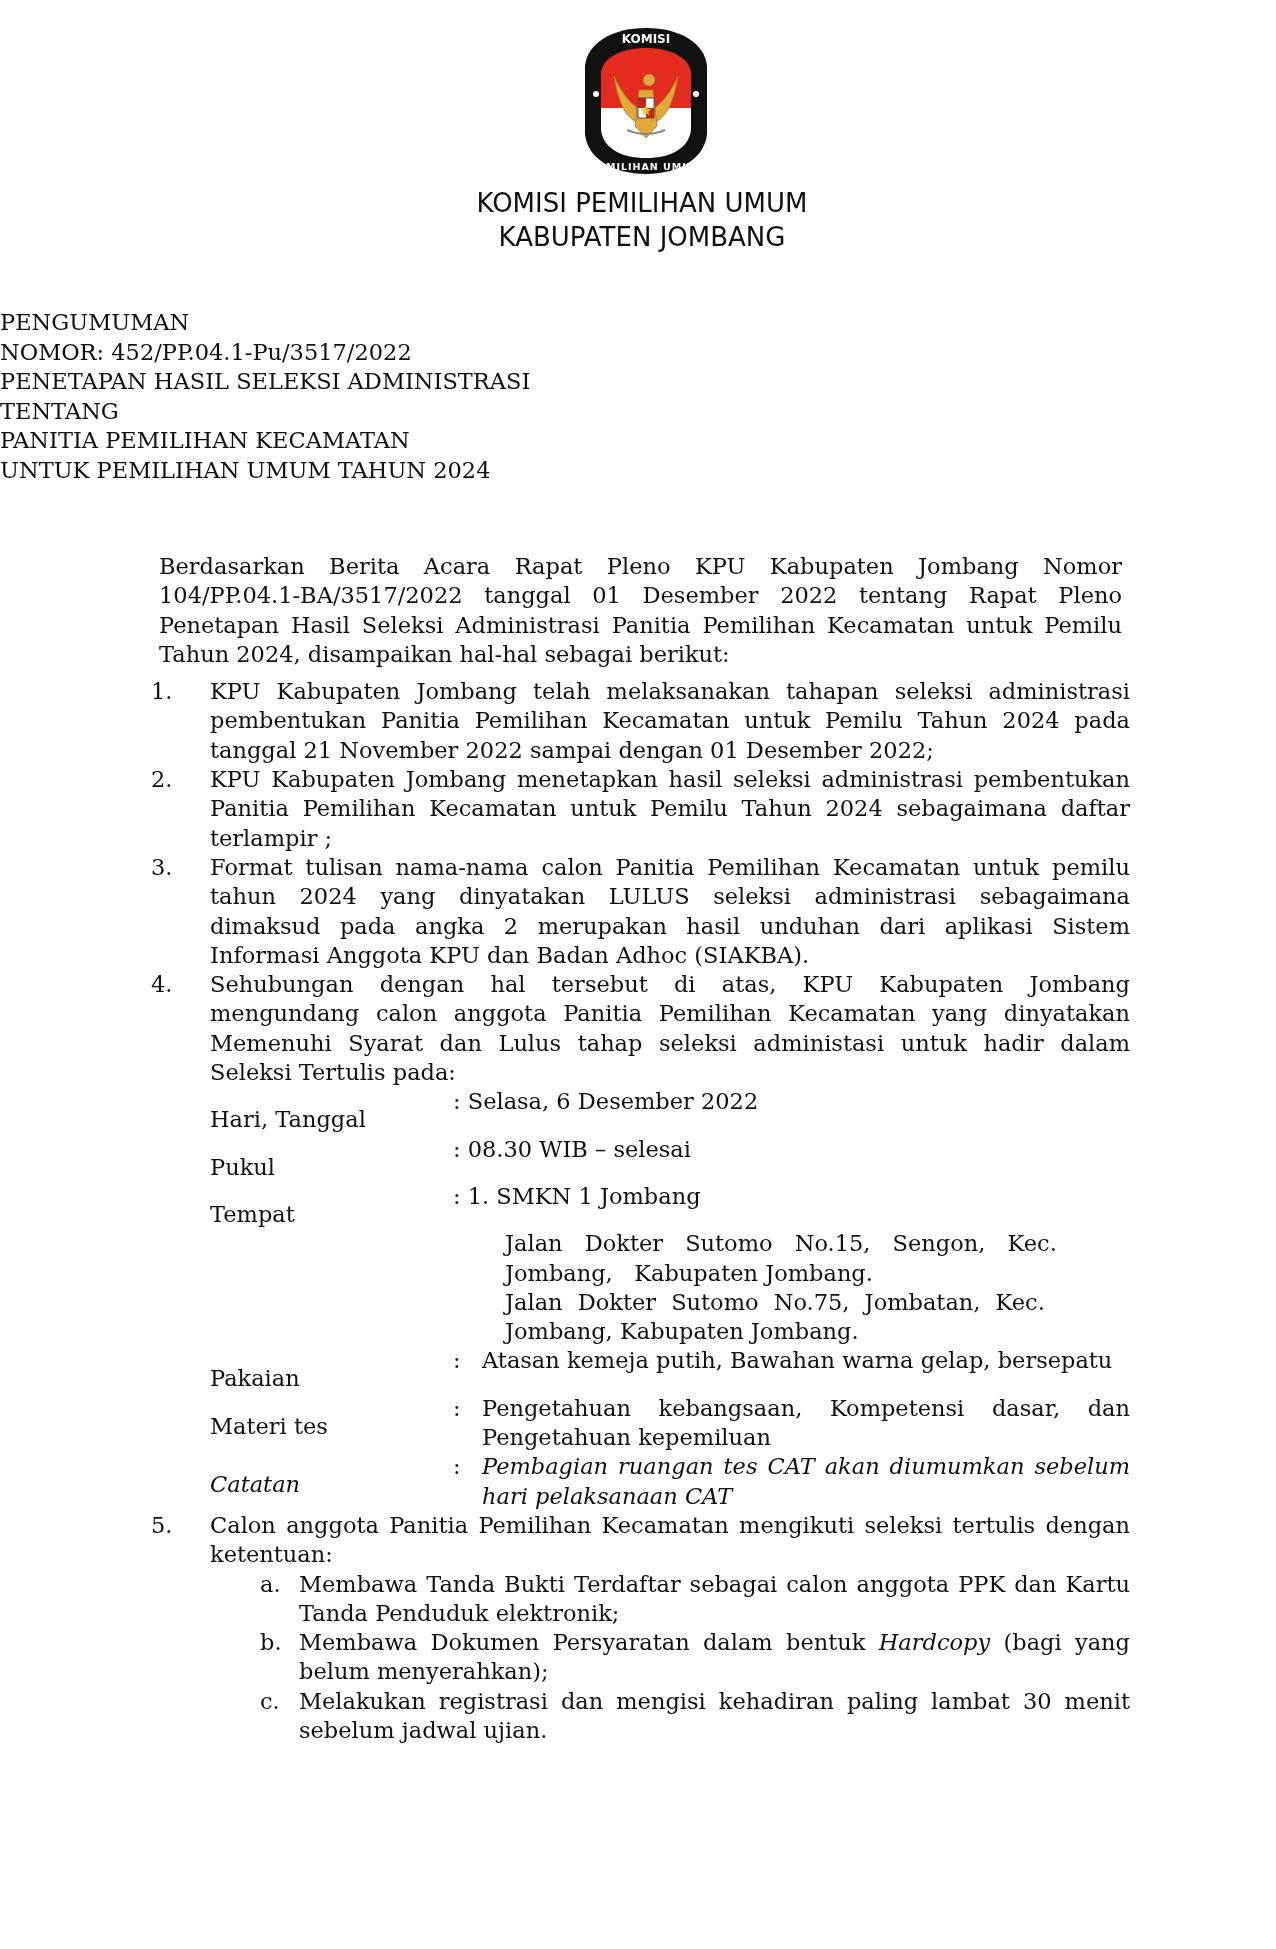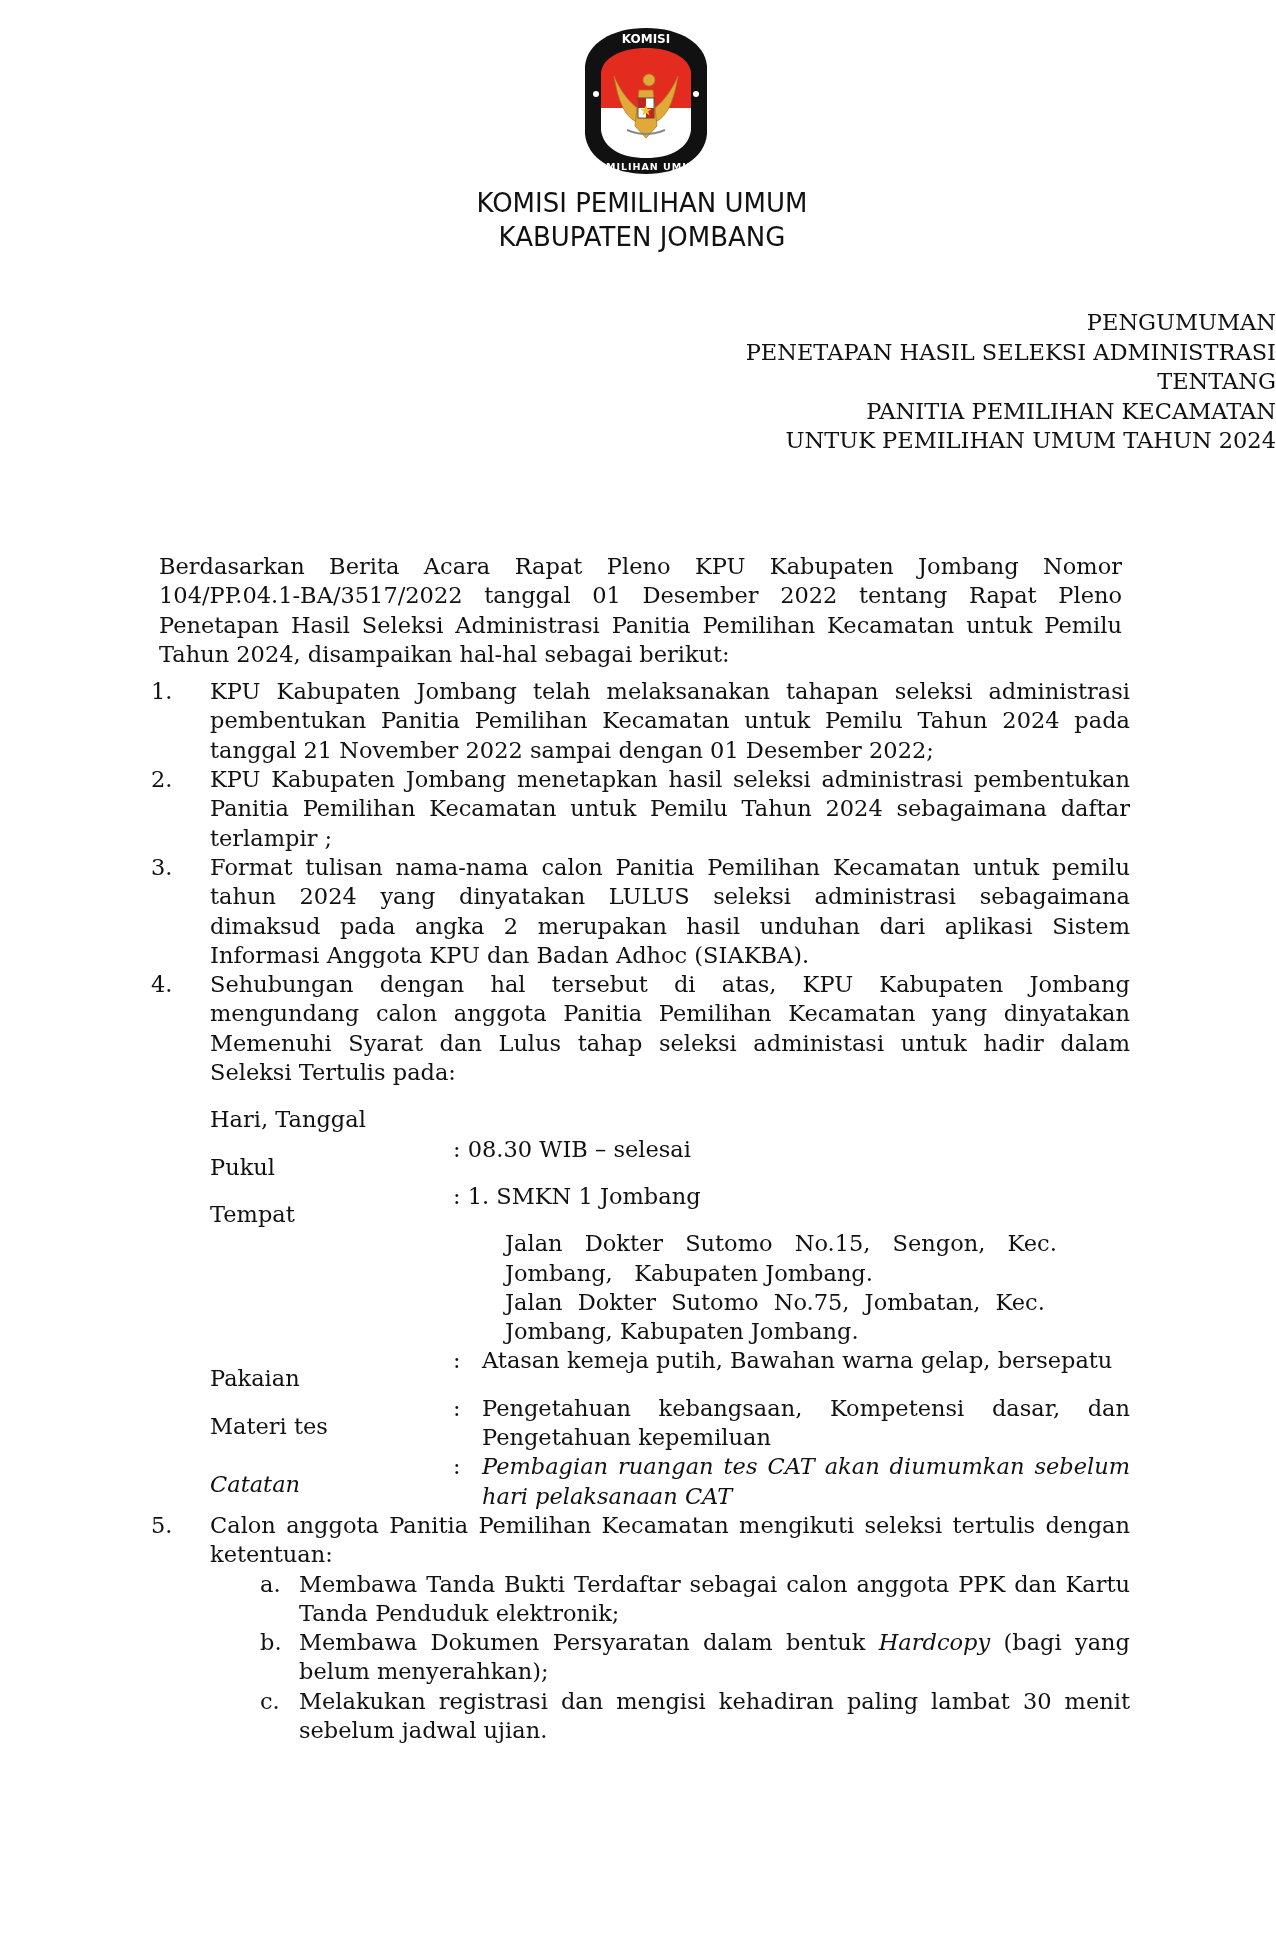--- a/index.html
+++ b/index.html
@@ -2,21 +2,21 @@
 <html><head>
 <meta charset="utf-8">
 <style>
   html, body { margin: 0; padding: 0; background: #ffffff; }
   body { width: 1276px; height: 1949px; position: relative; overflow: hidden; color: #111; }
   .logo { position: absolute; left: 579px; top: 26px; width: 134px; height: 150px; }
   .org { position: absolute; left: 4px; width: 1276px; text-align: center;
          font-family: "DejaVu Sans", sans-serif; font-size: 26px; color: #111; line-height: 34px; }
   .org.l1 { top: 186px; }
   .org.l2 { top: 220px; }
-  .title-block { position: absolute; left: 0; width: 1276px; top: 308px; text-align: right;
+  .title-block { position: absolute; left: 0; width: 1276px; top: 308px; text-align: left;
          font-family: "DejaVu Serif", serif; font-size: 22.5px; line-height: 29.5px; }
   .title-block div { white-space: nowrap; }
   .body-text { position: absolute; left: 151px; width: 979px; top: 544px;
          font-family: "DejaVu Serif", serif; font-size: 22.5px; line-height: 29.3px; }
   .just { text-align: justify; text-align-last: left; }
   .p-intro { margin: 8px; }
   .item { position: relative; padding-left: 59px; margin: 0; }
   .item .num { position: absolute; left: 0; top: 0; }
   .row { display: flex; }
   .row .lbl { width: 243px; flex: none; margin-top: 18px; }
@@ -59,20 +59,21 @@
   <circle cx="117" cy="68" r="3" fill="#fff"></circle>
   <text x="67" y="17" text-anchor="middle" font-family="DejaVu Sans, sans-serif" font-weight="bold" font-size="12" fill="#fff">KOMISI</text>
   <text x="67" y="144" text-anchor="middle" font-family="DejaVu Sans, sans-serif" font-weight="bold" font-size="9.5" fill="#fff" letter-spacing="1">PEMILIHAN UMUM</text>
 </svg>
 
 <div class="org l1">KOMISI PEMILIHAN UMUM</div>
 <div class="org l2">KABUPATEN JOMBANG</div>
 
 <div class="title-block">
   <div>PENGUMUMAN</div>
+  <div>NOMOR: 452/PP.04.1-Pu/3517/2022</div>
   <div>PENETAPAN HASIL SELEKSI ADMINISTRASI</div>
   <div>TENTANG</div>
   <div>PANITIA PEMILIHAN KECAMATAN</div>
   <div>UNTUK PEMILIHAN UMUM TAHUN 2024</div>
 </div>
 
 <div class="body-text">
   <p class="p-intro just">Berdasarkan Berita Acara Rapat Pleno KPU Kabupaten Jombang Nomor 104/PP.04.1-BA/3517/2022 tanggal 01 Desember 2022 tentang Rapat Pleno Penetapan Hasil Seleksi Administrasi Panitia Pemilihan Kecamatan untuk Pemilu Tahun 2024, disampaikan hal-hal sebagai berikut:</p>
 
   <div class="item just">
@@ -87,20 +88,21 @@
     <span class="num">3.</span>
     <span>Format tulisan nama-nama calon Panitia Pemilihan Kecamatan untuk pemilu tahun 2024 yang dinyatakan LULUS seleksi administrasi sebagaimana dimaksud pada angka 2 merupakan hasil unduhan dari aplikasi Sistem Informasi Anggota KPU dan Badan Adhoc (SIAKBA).</span>
   </div>
   <div class="item just">
     <span class="num">4.</span>
     <span>Sehubungan dengan hal tersebut di atas, KPU Kabupaten Jombang mengundang calon anggota Panitia Pemilihan Kecamatan yang dinyatakan Memenuhi Syarat dan Lulus tahap seleksi administasi untuk hadir dalam Seleksi Tertulis pada:</span>
 
     <div>
       <div class="row">
         <span class="lbl">Hari, Tanggal</span>
+        <span class="val">: Selasa, 6 Desember 2022</span>
       </div>
       <div class="row">
         <span class="lbl">Pukul</span>
         <span class="val">: 08.30 WIB – selesai</span>
       </div>
       <div class="row">
         <span class="lbl">Tempat</span>
         <span class="val">: 1. SMKN 1 Jombang</span>
       </div>
       <div class="sub just nowrap" style="word-spacing:15px;">Jalan Dokter Sutomo No.15, Sengon, Kec.</div>

